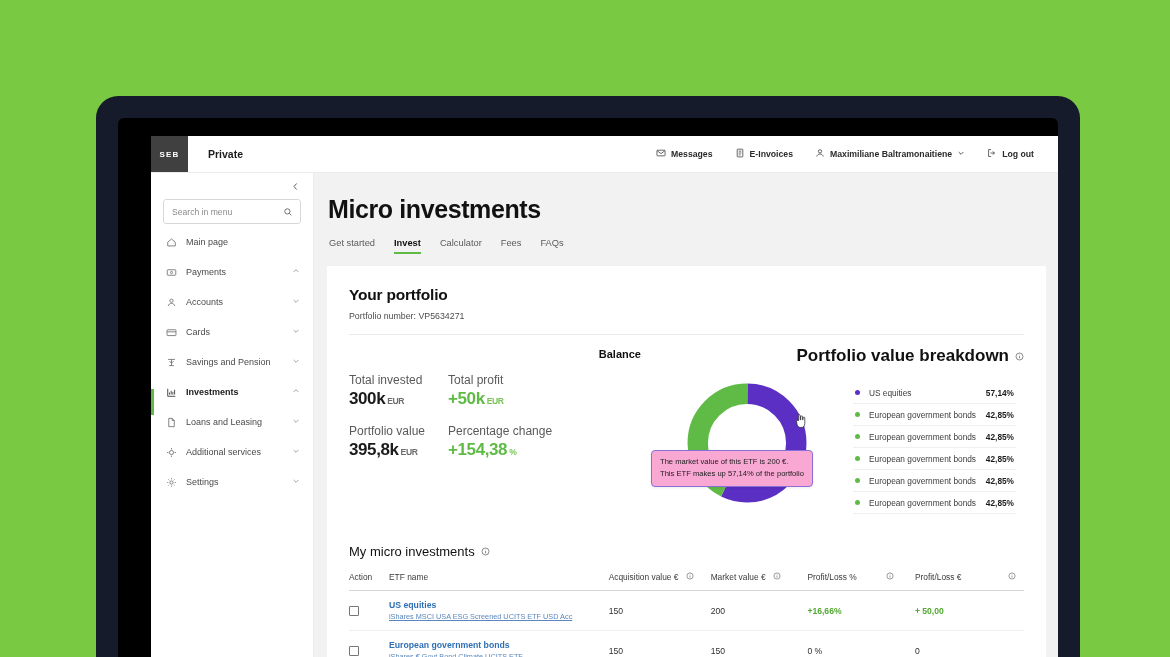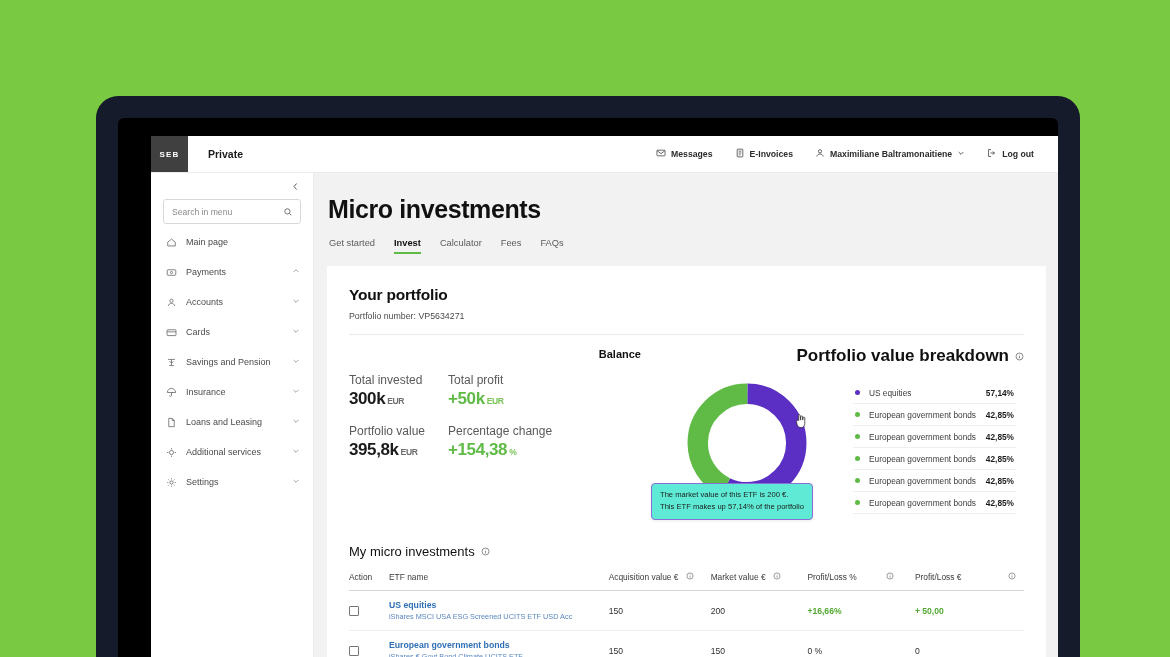--- a/index.html
+++ b/index.html
@@ -160,24 +160,23 @@
   }
 
   .chart-row { display: flex; margin-top: 12px; align-items: flex-start; }
   .donut-wrap { width: 212px; flex: 0 0 212px; display: flex; justify-content: center; position: relative; }
   .donut { position: relative; width: 130px; height: 130px; }
   .cursor-ico { position: absolute; right: 5px; top: 36px; }
 
   .tooltip {
     position: absolute;
     left: -31px; top: 72px;
-    background: #5eead4; border: 1px solid #8a6fd8; border-radius: 4px;
+    background: #f9a8d4; border: 1px solid #8a6fd8; border-radius: 4px;
     padding: 5px 8px 6px 8px; z-index: 5; white-space: nowrap;
     box-shadow: 0 1px 3px rgba(0,0,0,.08);
-    margin-top: 33px;
   }
   .tooltip div { font-size: 7.6px; color: #1b1b1b; line-height: 1.55; }
 
   .legend { flex: 1; padding-top: 4px; padding-right: 8px; }
   .legend-row {
     display: flex; align-items: center;
     padding: 5.5px 2px 5.5px 2px;
     border-bottom: 1px solid #efefef;
   }
   .legend-row:first-child { border-top: none; }
@@ -199,21 +198,21 @@
   th .thwrap { display: flex; align-items: center; gap: 7px; }
   td {
     padding: 9px 0 9px 0; border-bottom: 1px solid #efefef;
     font-size: 8.6px; color: #2e2e2e; vertical-align: middle;
   }
   .cb {
     width: 10px; height: 10px; border: 1px solid #767676; border-radius: 1px;
     display: block; background: #fff;
   }
   .etf-name { font-size: 8.7px; color: #2f6fb5; font-weight: 700; }
-  .etf-sub { font-size: 7.3px; color: #5b87bd; margin-top: 2px; }
+  .etf-sub { font-size: 7.3px; color: #5b87bd; margin-top: 2px; text-decoration: underline; }
   .pos-txt { color: #52a832; font-weight: 600; }
   .col-action { width: 42px; }
   .col-name { width: 240px; }
   .col-acq { width: 104px; }
   .col-mkt { width: 100px; margin-left: 11px; }
   .col-pl { width: 110px; }
 
   .info-ico { color: #6b6b6b; flex: 0 0 auto; }
 </style>
 </head>
@@ -362,35 +361,35 @@
                   </svg>
             </span>
             <span class="mi-label">Savings and Pension</span>
             <span class="caret">
               <svg width="8" height="8" viewBox="0 0 12 12" fill="none" stroke="currentColor" stroke-width="1.2">
                     <path d="M2.5 4.5L6 8l3.5-3.5"></path>
                   </svg>
             </span>
           </div>
 
-
-          <div class="menu-item">
-            <span class="mi-icon">
-              <svg width="11" height="11" viewBox="0 0 16 16" fill="none" stroke="currentColor" stroke-width="1.2">
-                    <path d="M2 8a6 6 0 0112 0z"></path>
-                    <path d="M8 8v4.2a1.4 1.4 0 01-2.8 0"></path>
-                  </svg>
-            </span>
-            <span class="mi-label">Insurance</span>
-            <span class="caret">
-              <svg width="8" height="8" viewBox="0 0 12 12" fill="none" stroke="currentColor" stroke-width="1.2">
-                    <path d="M2.5 4.5L6 8l3.5-3.5"></path>
-                  </svg>
-            </span>
-          </div>
+          <div class="menu-item active">
+            <span class="mi-icon">
+              <svg width="11" height="11" viewBox="0 0 16 16" fill="none" stroke="currentColor" stroke-width="1.2">
+                    <path d="M2.5 2.5v11h11"></path>
+                    <path d="M5 11V8M7.5 11V5.5M10 11V7M12.5 11V4"></path>
+                  </svg>
+            </span>
+            <span class="mi-label">Investments</span>
+            <span class="caret">
+              <svg width="8" height="8" viewBox="0 0 12 12" fill="none" stroke="currentColor" stroke-width="1.2">
+                    <path d="M2.5 7.5L6 4l3.5 3.5"></path>
+                  </svg>
+            </span>
+          </div>
+
 
           <div class="menu-item">
             <span class="mi-icon">
               <svg width="11" height="11" viewBox="0 0 16 16" fill="none" stroke="currentColor" stroke-width="1.2">
                     <path d="M4 2h5l3 3v9H4z"></path>
                     <path d="M9 2v3h3"></path>
                   </svg>
             </span>
             <span class="mi-label">Loans and Leasing</span>
             <span class="caret">

